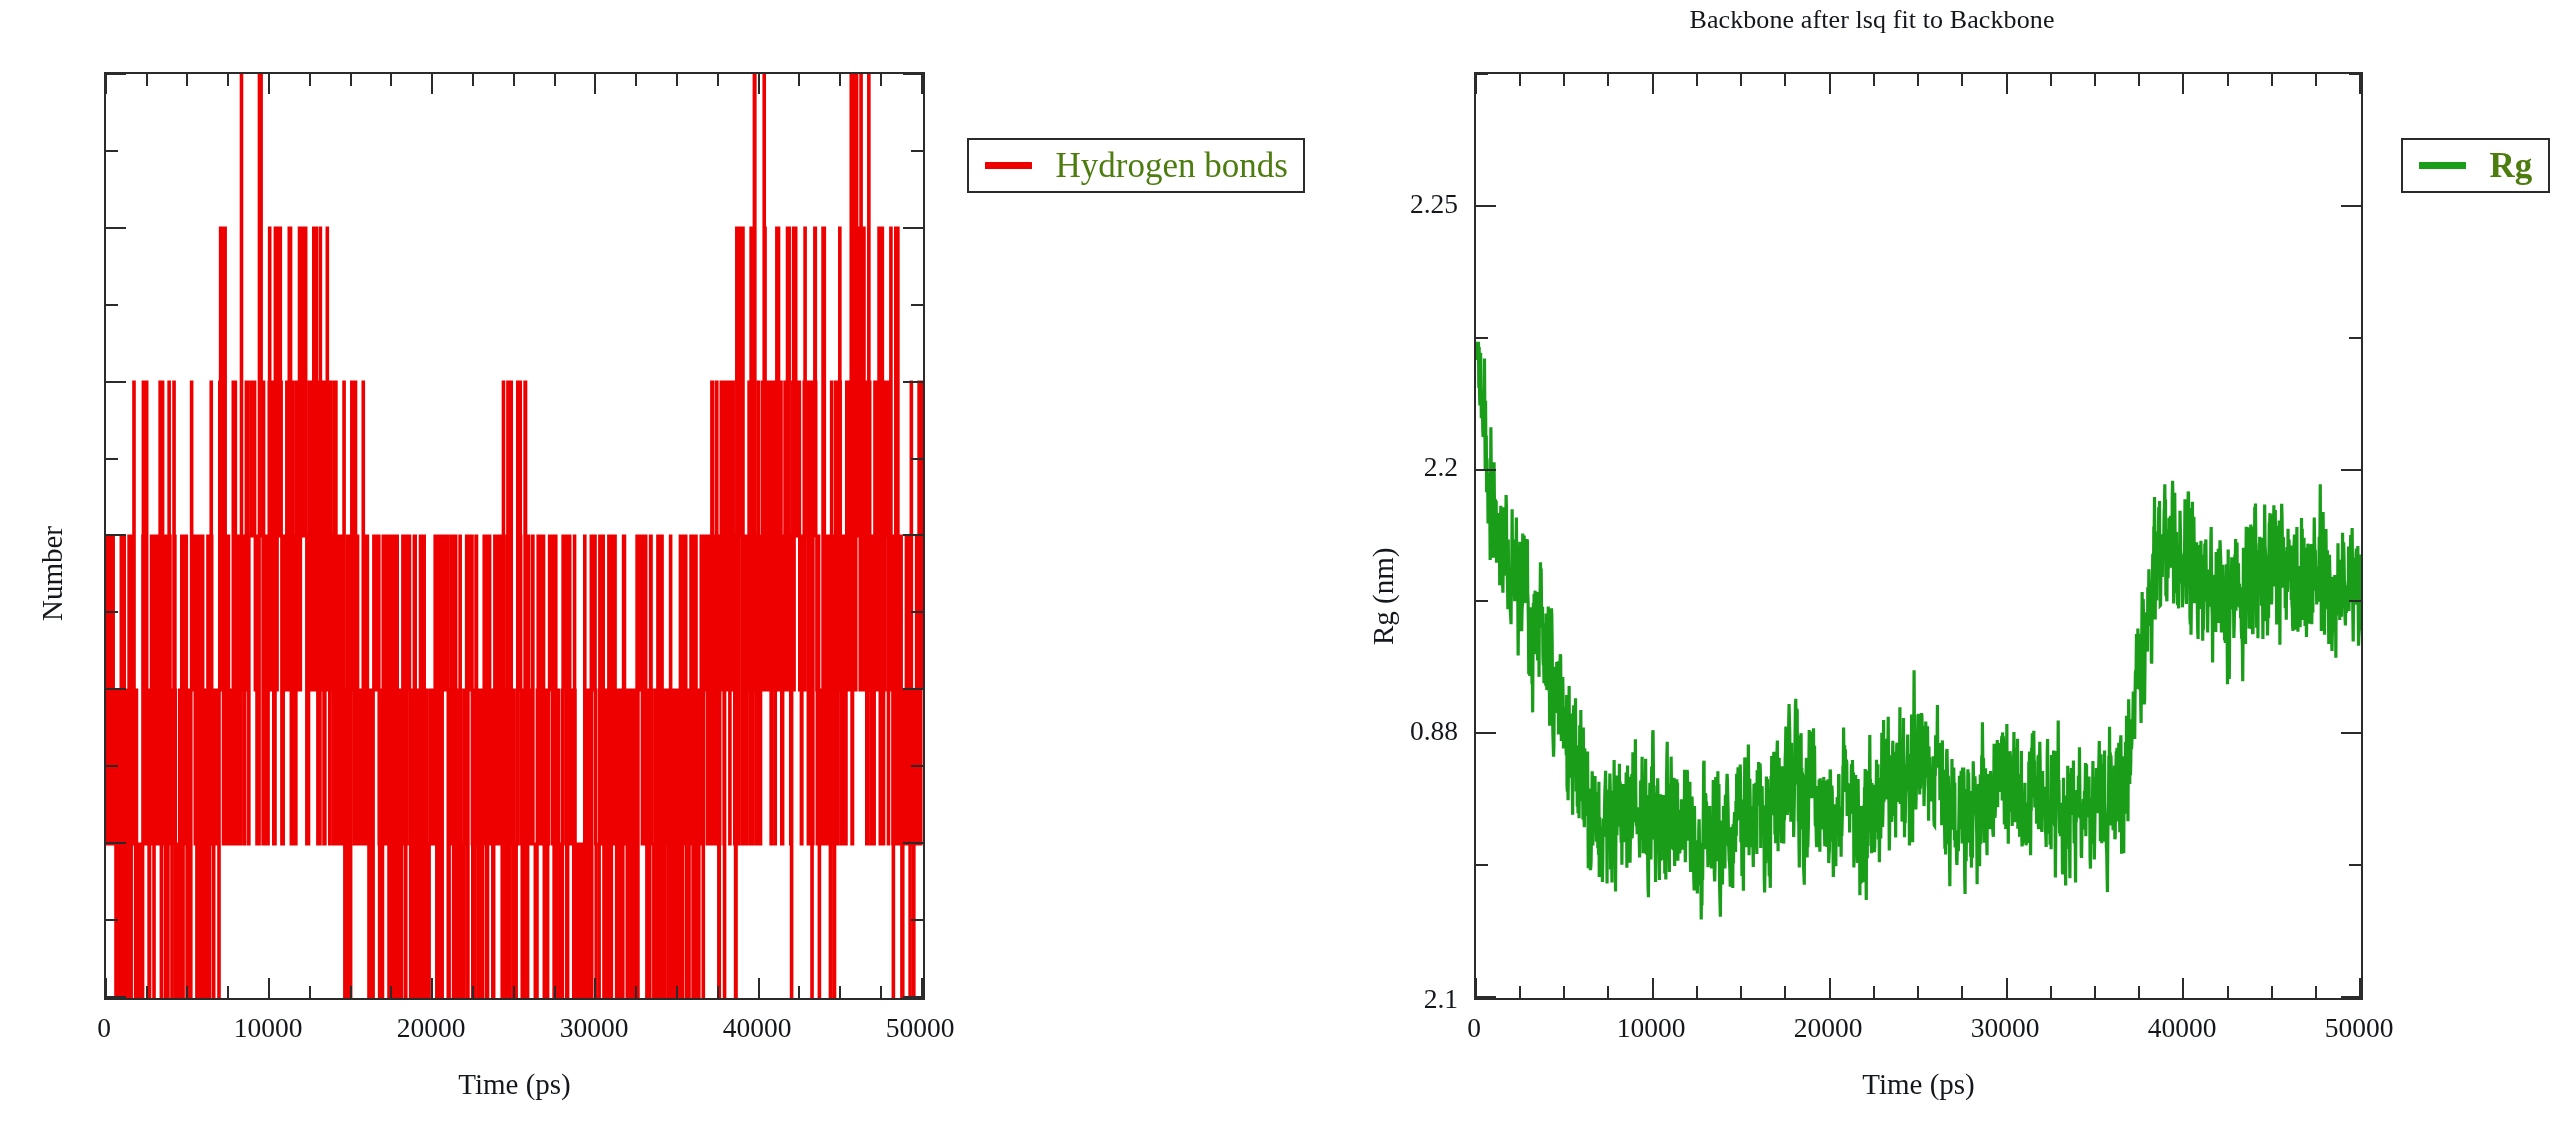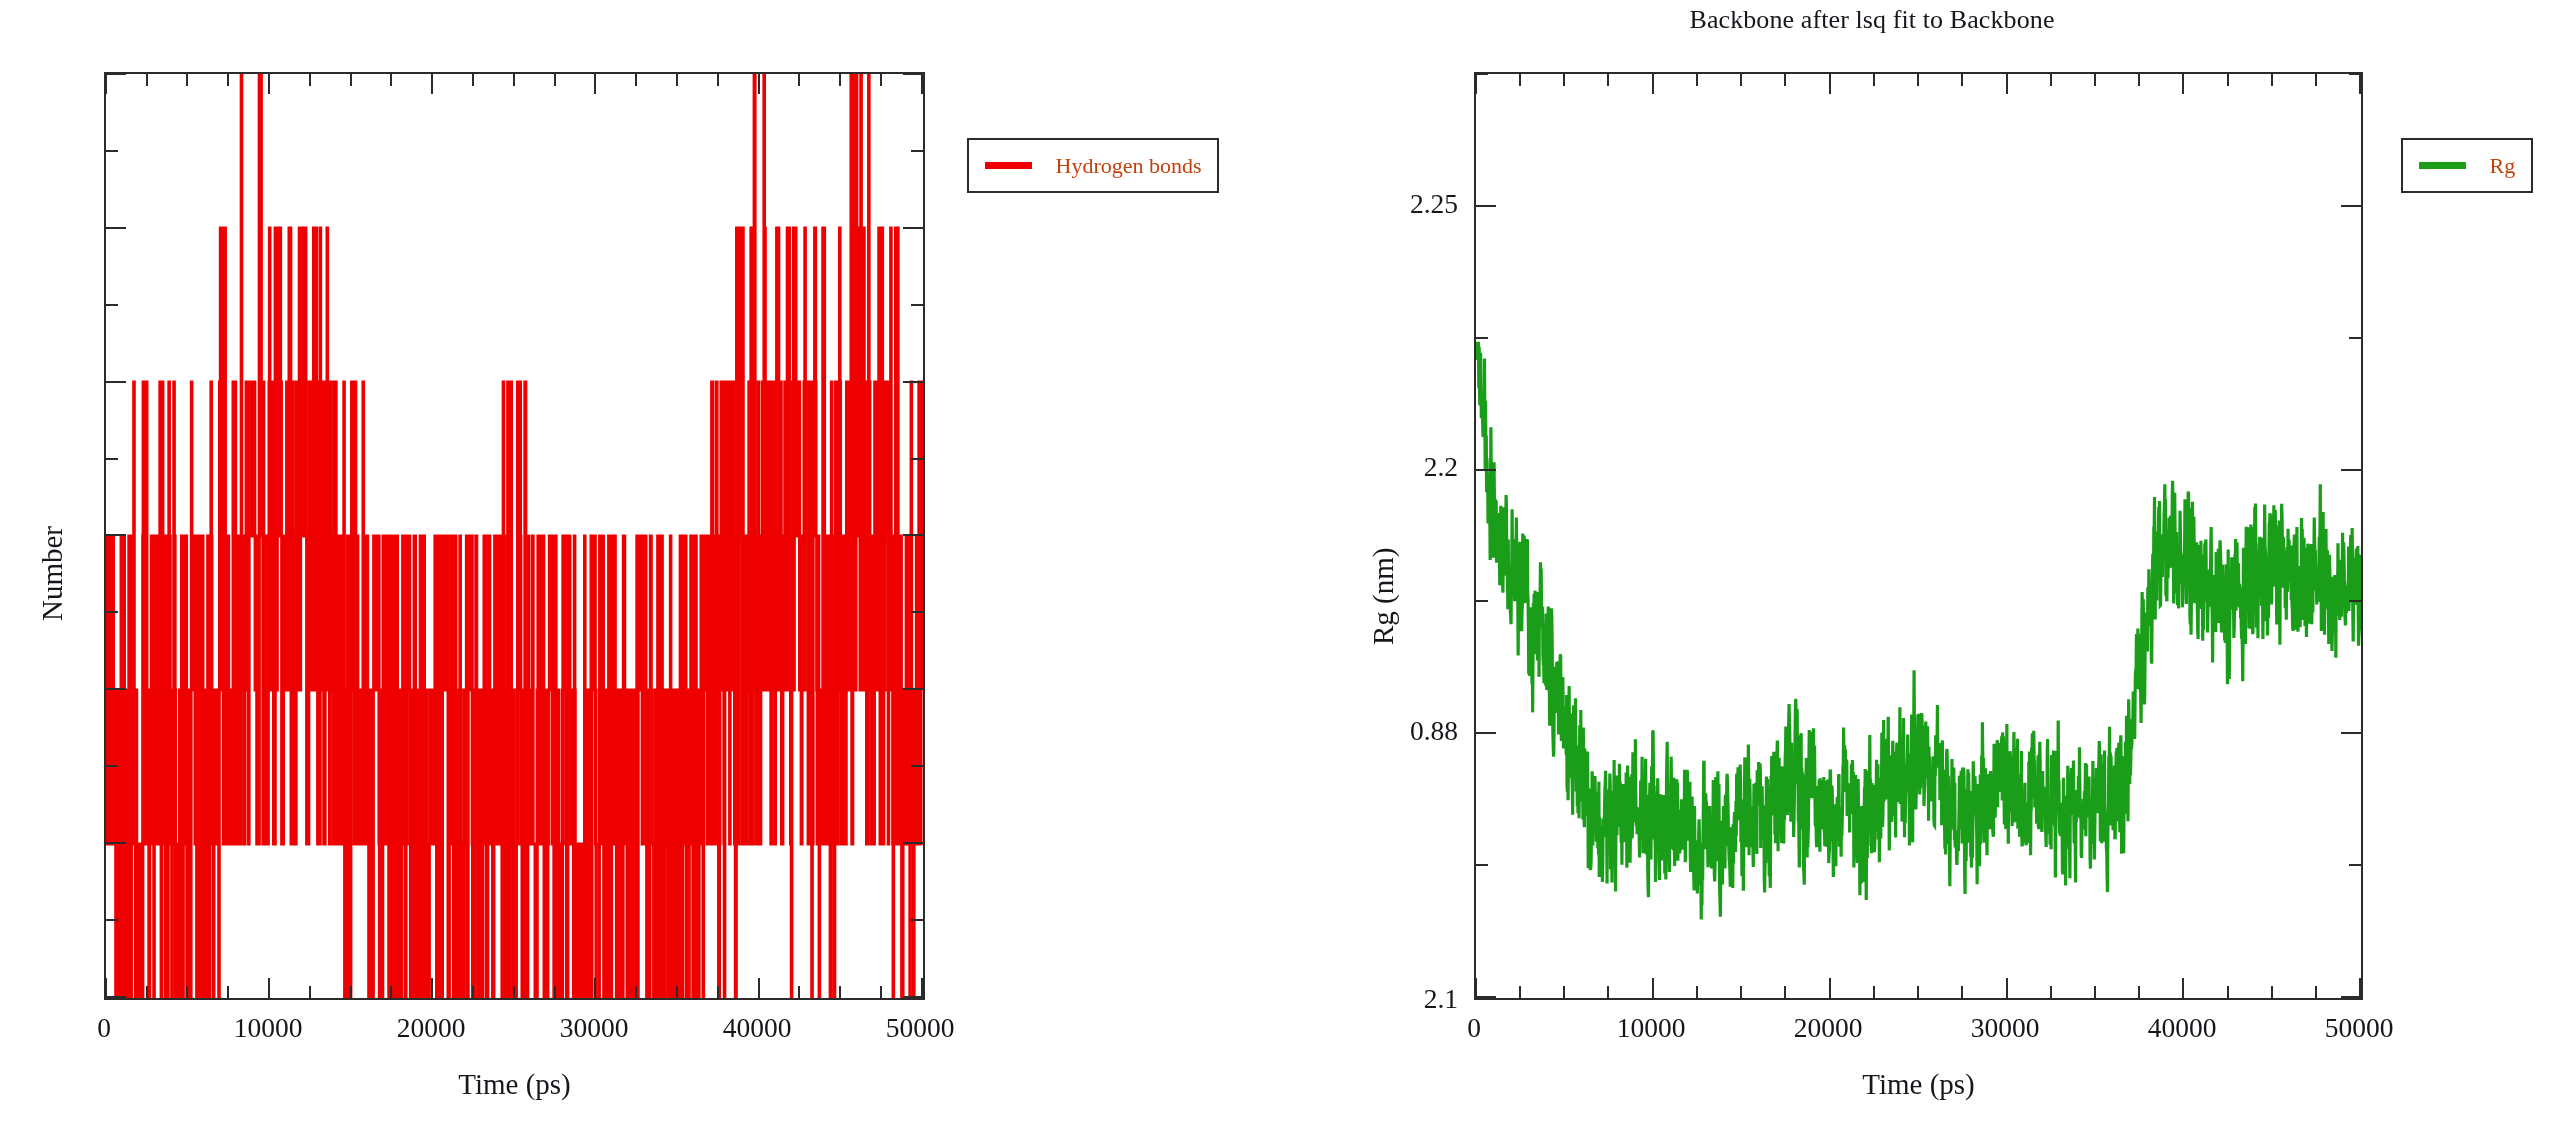--- a/index.html
+++ b/index.html
@@ -60,21 +60,21 @@
     font-family:"Liberation Serif","DejaVu Serif",serif;
   }
 
   
   .legend-box{
     position:absolute;border:2.4px solid #2b2b2b;background:#fff;
     box-sizing:border-box;display:flex;align-items:center;
     padding:0 15.5px;height:55px;gap:24px;
   }
   .legend-swatch{width:47px;height:6.6px;border-radius:0.6px;flex:0 0 auto;}
-  .legend-text{font-size:22px;color:#c2410c;white-space:nowrap;
+  .legend-text{font-size:35px;color:#4d7c0f;white-space:nowrap;
     font-family:"Liberation Serif","DejaVu Serif",serif;line-height:1;}
 </style>
 </head>
 <body>
 
 <div class="page">
 
   <div class="panel" id="panel-left">
 
 
@@ -259,19 +259,19 @@
       <div class="xlabel-val" style="left: 1651px; top: 1012px;">10000</div>
       <div class="xlabel-val" style="left: 1828px; top: 1012px;">20000</div>
       <div class="xlabel-val" style="left: 2005px; top: 1012px;">30000</div>
       <div class="xlabel-val" style="left: 2182px; top: 1012px;">40000</div>
       <div class="xlabel-val" style="left: 2359px; top: 1012px;">50000</div>
     </div>
 
   <div class="axis-title-x" style="left:1474px;top:1068px;width:889px;">Time (ps)</div>
   <div class="axis-title-y" style="left:1367px;top:645px;">Rg (nm)</div>
 
-  <div class="legend-box" id="legend-right" style="left:2401px;top:138px;">
+  <div class="legend-box" id="legend-right" style="left:2401px;top:138px;font-weight:bold;">
     <span class="legend-swatch" id="sw-right" style="background: rgb(26, 158, 26);"></span>
     <span class="legend-text">Rg</span>
   </div>
 
 </div>
 
 
 </body></html>

